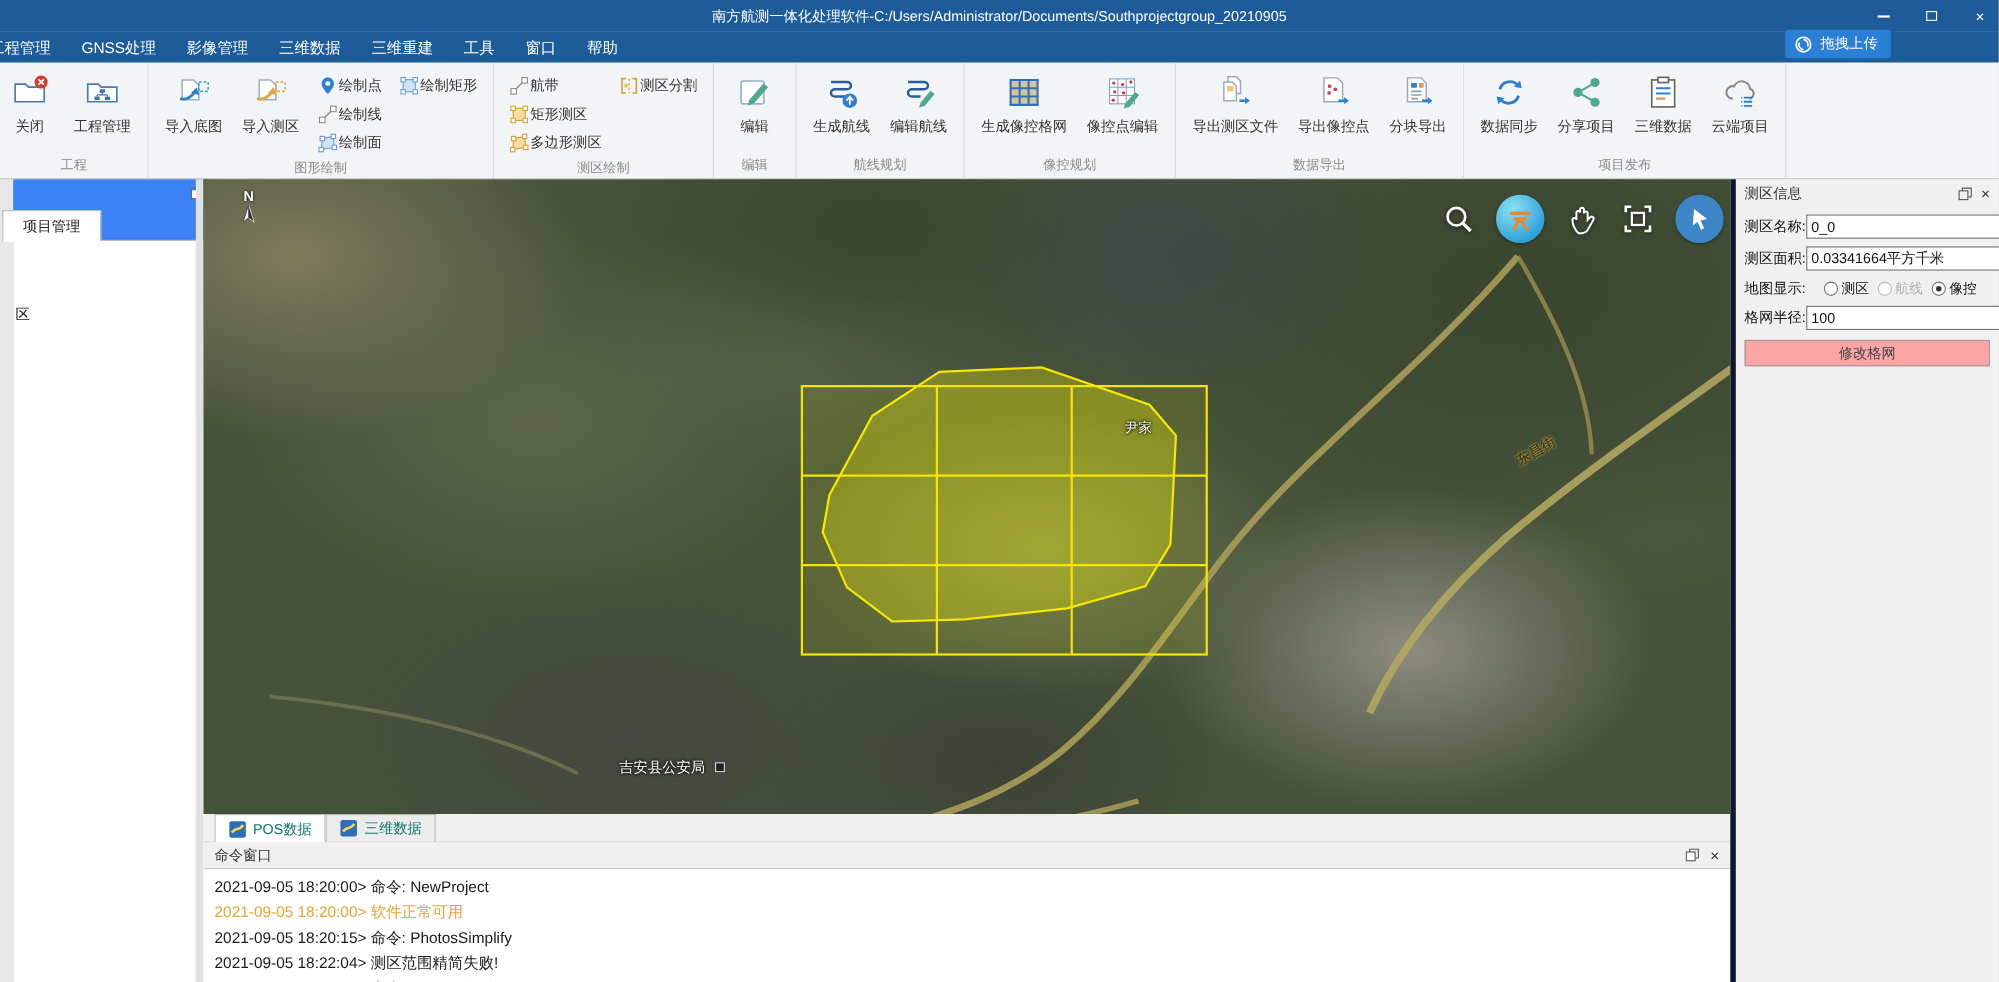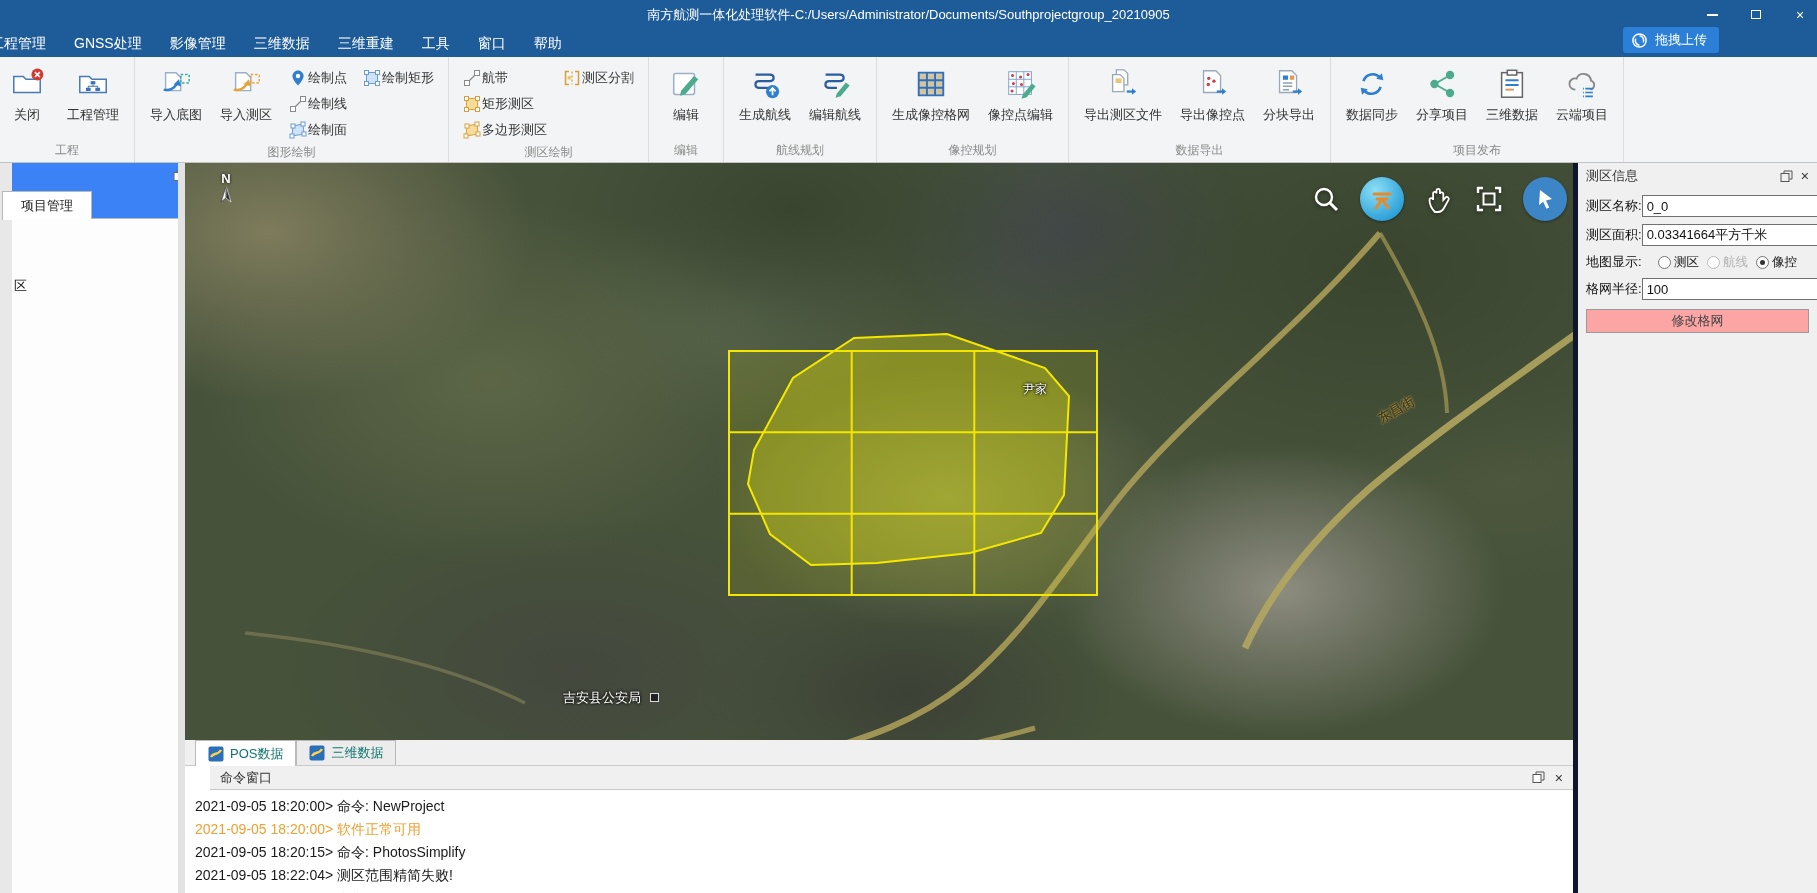--- a/index.html
+++ b/index.html
@@ -88,21 +88,21 @@
   
   .bottom-tabs { position:absolute; left:185px; top:740px; width:1388px; height:26px;
     background:#f0f0f0; border-bottom:1px solid #c9c9c9; display:flex; align-items:flex-end; padding-left:10px; }
   .btab { display:flex; align-items:center; gap:6px; height:25px; padding:0 12px;
     font-size:13px; color:#0f766e; border:1px solid #b9b9b9; border-bottom:none; background:#ececec; }
   .btab.active { background:#fff; height:26px; margin-bottom:-1px; }
   .btab svg { width:16px; height:16px; }
 
   .console { position:absolute; left:185px; top:766px; width:1388px; height:127px; background:#fff; }
   .console-title { height:24px; background:#f0f0f0; border-bottom:1px solid #c9c9c9;
-    display:flex; align-items:center; padding:0 10px; font-size:13px; color:#333;margin-left:25px; }
+    display:flex; align-items:center; padding:0 10px; font-size:13px; color:#333; }
   .console-title .spacer { flex:1; }
   .console-body { padding:5px 0 0 10px; font-size:14px; color:#1a1a1a; line-height:23px; overflow:hidden; height:102px; }
   .log-line { white-space:nowrap; }
   .log-line.orange { color:#efa02f; }
 
   
   .right-panel { position:absolute; left:1573px; top:163px; width:244px; height:730px;
     background:#f0f0f0; border-left:5px solid #0f172a; }
   .rp-title { height:26px; display:flex; align-items:center; padding:0 8px; font-size:13px; color:#333; }
   .rp-title .spacer { flex:1; }

